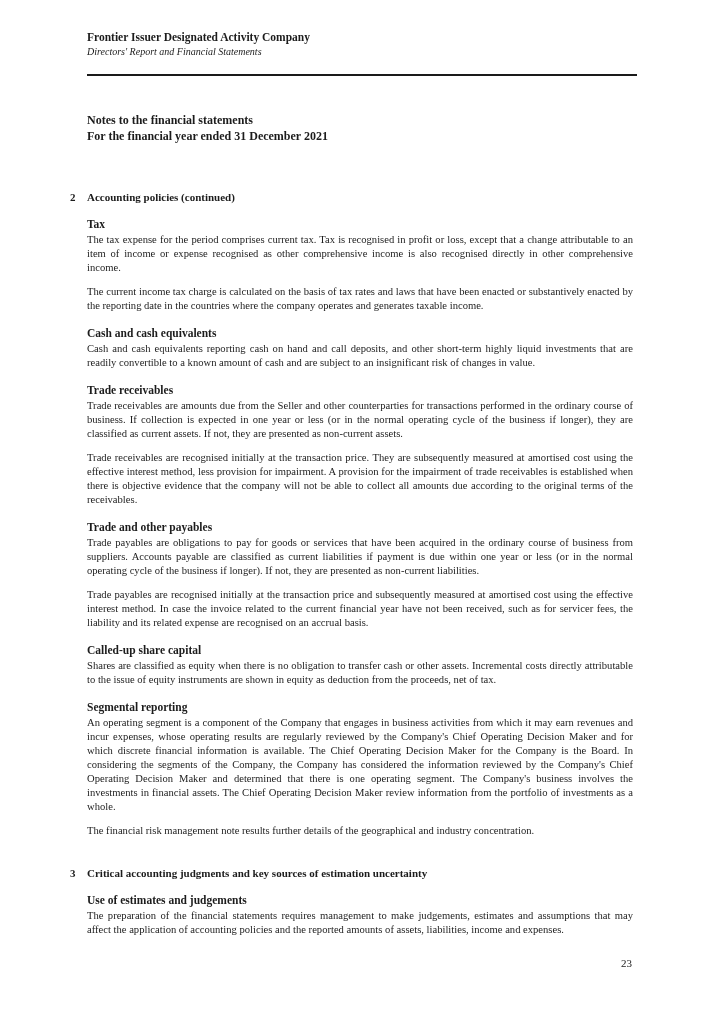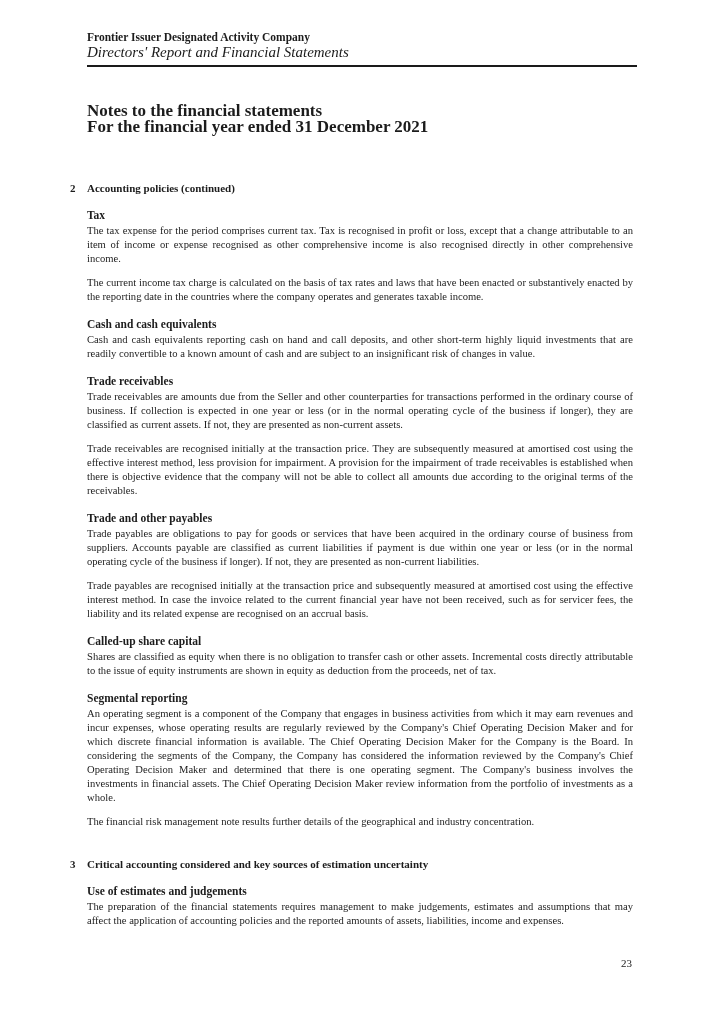--- a/index.html
+++ b/index.html
@@ -18,37 +18,37 @@
   }
   .page {
     position: absolute;
     top: 30px;
     left: 87px;
     width: 550px;
   }
   
   .hdr {
     border-bottom: 2px solid #1a1a1a;
-    padding-bottom: 6px;
+    padding-bottom: 15px;
   }
   .hdr .company {
     font-weight: bold;
     font-size: 11.5px;
     line-height: 15px;
   }
   .hdr .subtitle {
     font-style: italic;
-    font-size: 15px;
+    font-size: 10px;
     line-height: 14px;
   }
   
   .doc-title {
     margin-top: 36px;
     font-weight: bold;
-    font-size: 17px;
+    font-size: 12px;
     line-height: 16px;
   }
   
   .section {
     margin-top: 46px;
   }
   .section.second {
     margin-top: 28px;
   }
   .section-head {
@@ -139,21 +139,21 @@
     <div class="subsection">
       <div class="sub-head">Segmental reporting</div>
       <p class="para">An operating segment is a component of the Company that engages in business activities from which it may earn revenues and incur expenses, whose operating results are regularly reviewed by the Company's Chief Operating Decision Maker and for which discrete financial information is available. The Chief Operating Decision Maker for the Company is the Board. In considering the segments of the Company, the Company has considered the information reviewed by the Company's Chief Operating Decision Maker and determined that there is one operating segment. The Company's business involves the investments in financial assets. The Chief Operating Decision Maker review information from the portfolio of investments as a whole.</p>
       <p class="para">The financial risk management note results further details of the geographical and industry concentration.</p>
     </div>
   </section>
 
   <section class="section second">
     <div class="section-head">
       <span class="section-num">3</span>
-      <span>Critical accounting considered and key sources of estimation uncertainty</span>
+      <span>Critical accounting judgments and key sources of estimation uncertainty</span>
     </div>
 
     <div class="subsection">
       <div class="sub-head">Use of estimates and judgements</div>
       <p class="para">The preparation of the financial statements requires management to make judgements, estimates and assumptions that may affect the application of accounting policies and the reported amounts of assets, liabilities, income and expenses.</p>
     </div>
   </section>
 
 </div>
 

